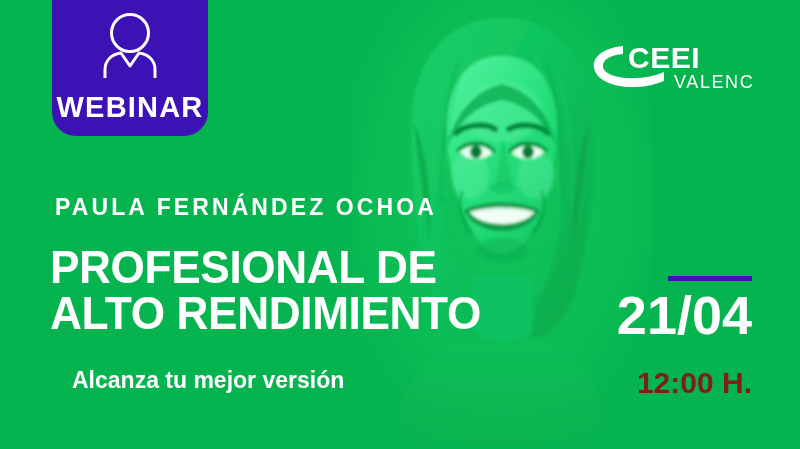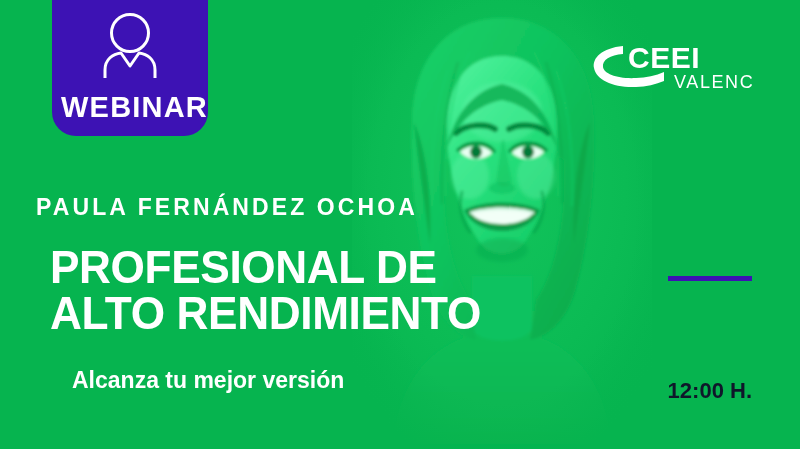--- a/index.html
+++ b/index.html
@@ -53,21 +53,21 @@
     top: 18px;
     transform: translateX(-50%);
     width: 62px;
     height: 66px;
   }
   .badge-label {
     position: absolute;
     left: 0;
     right: 0;
     bottom: 14px;
-    text-align: right;
+    text-align: center;
     color: #ffffff;
     font-size: 29px;
     font-weight: 700;
     letter-spacing: 1.2px;
     line-height: 1;
     font-family: "Liberation Sans Narrow", "Liberation Sans", sans-serif;
   }
 
   
   .logo {
@@ -75,21 +75,21 @@
     right: 46px;
     top: 38px;
     width: 164px;
     height: 62px;
   }
   .logo-svg { display: block; width: 164px; height: 62px; }
 
   
   .speaker-name {
     position: absolute;
-    left: 36px;
+    left: 55px;
     top: 196px;
     color: #ffffff;
     font-size: 23px;
     font-weight: 700;
     letter-spacing: 3.1px;
     line-height: 1;
     white-space: nowrap;
     font-family: "Liberation Sans Narrow", "Liberation Sans", sans-serif;
   }
   .headline {
@@ -139,28 +139,27 @@
     line-height: 1;
     letter-spacing: 0px;
     white-space: nowrap;
     text-align: right;
     font-family: "Liberation Sans Narrow", "Liberation Sans", sans-serif;
   }
   .date-time {
     position: absolute;
     right: 48px;
     top: 368px;
-    color: #0f172a;
-    font-size: 22px;
+    color: #7f1d1d;
+    font-size: 30px;
     font-weight: 700;
     line-height: 1;
     white-space: nowrap;
     text-align: right;
     font-family: "Liberation Sans Narrow", "Liberation Sans", sans-serif;
-    margin-top: 12px;
   }
 </style>
 </head>
 <body>
 
 <div id="poster">
 
   <div class="portrait-wrap">
     <svg class="portrait-svg" viewBox="0 0 300 449" preserveAspectRatio="xMidYMin slice" aria-hidden="true">
       <defs>
@@ -286,15 +285,16 @@
   <div class="speaker-name">PAULA FERNÁNDEZ OCHOA</div>
 
   <div class="headline">
     <span class="line">PROFESIONAL DE</span>
     <span class="line">ALTO RENDIMIENTO</span>
   </div>
 
   <div class="tagline">Alcanza tu mejor versión</div>
 
   <div class="date-rule"></div>
+  <div class="date-value">21/04</div>
   <div class="date-time">12:00 H.</div>
 
 </div>
 
 </body></html>

